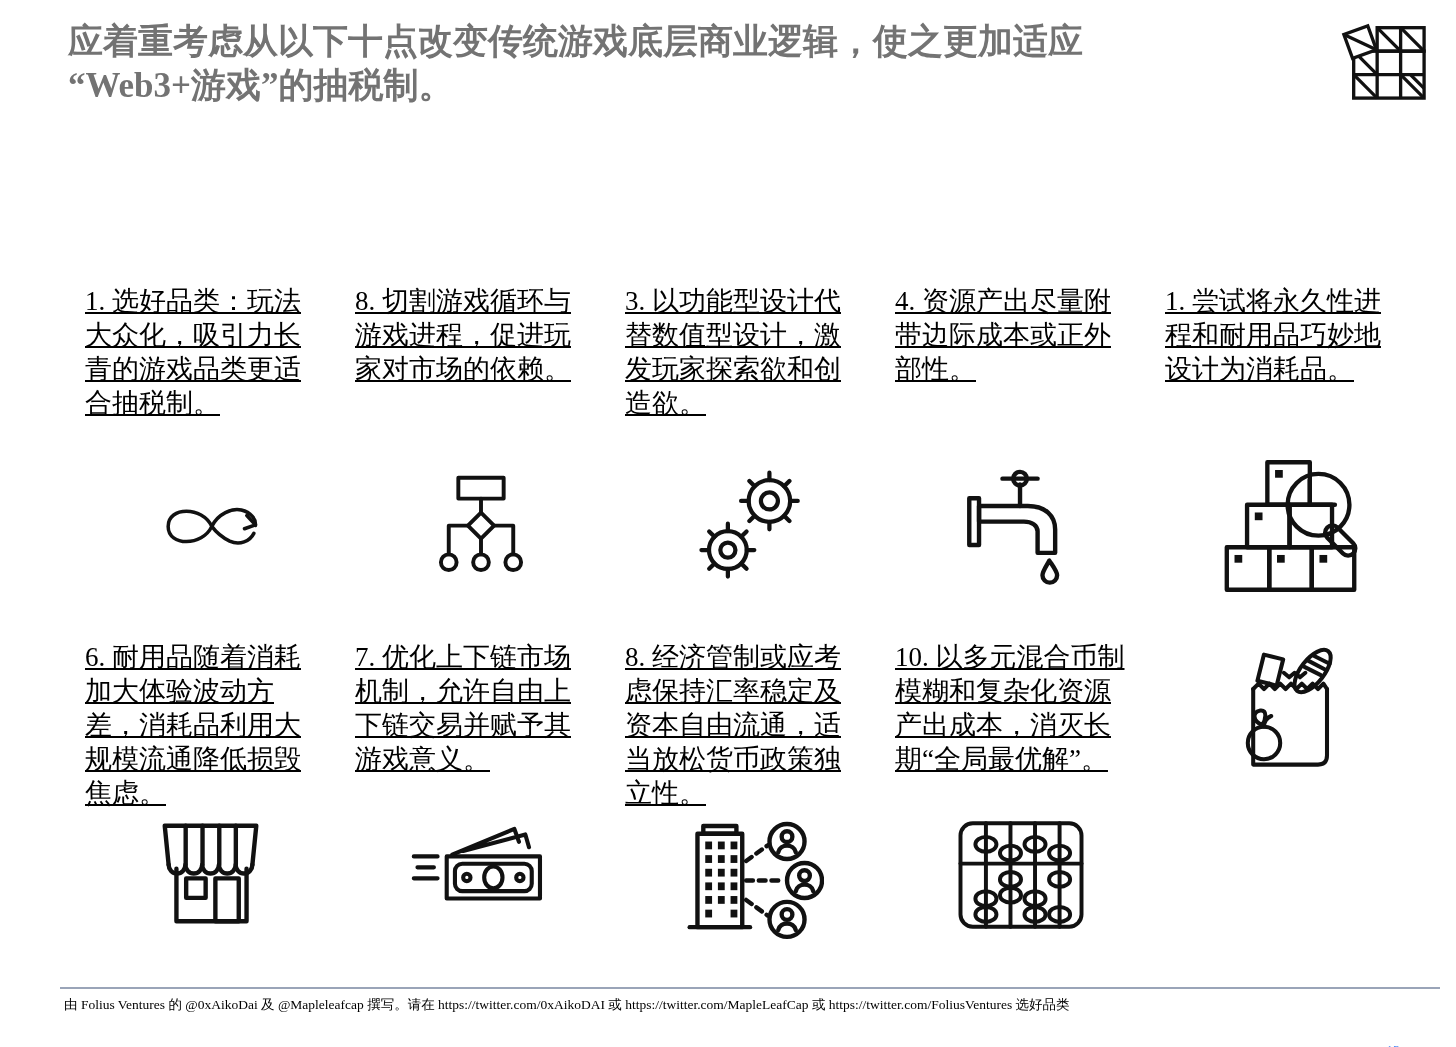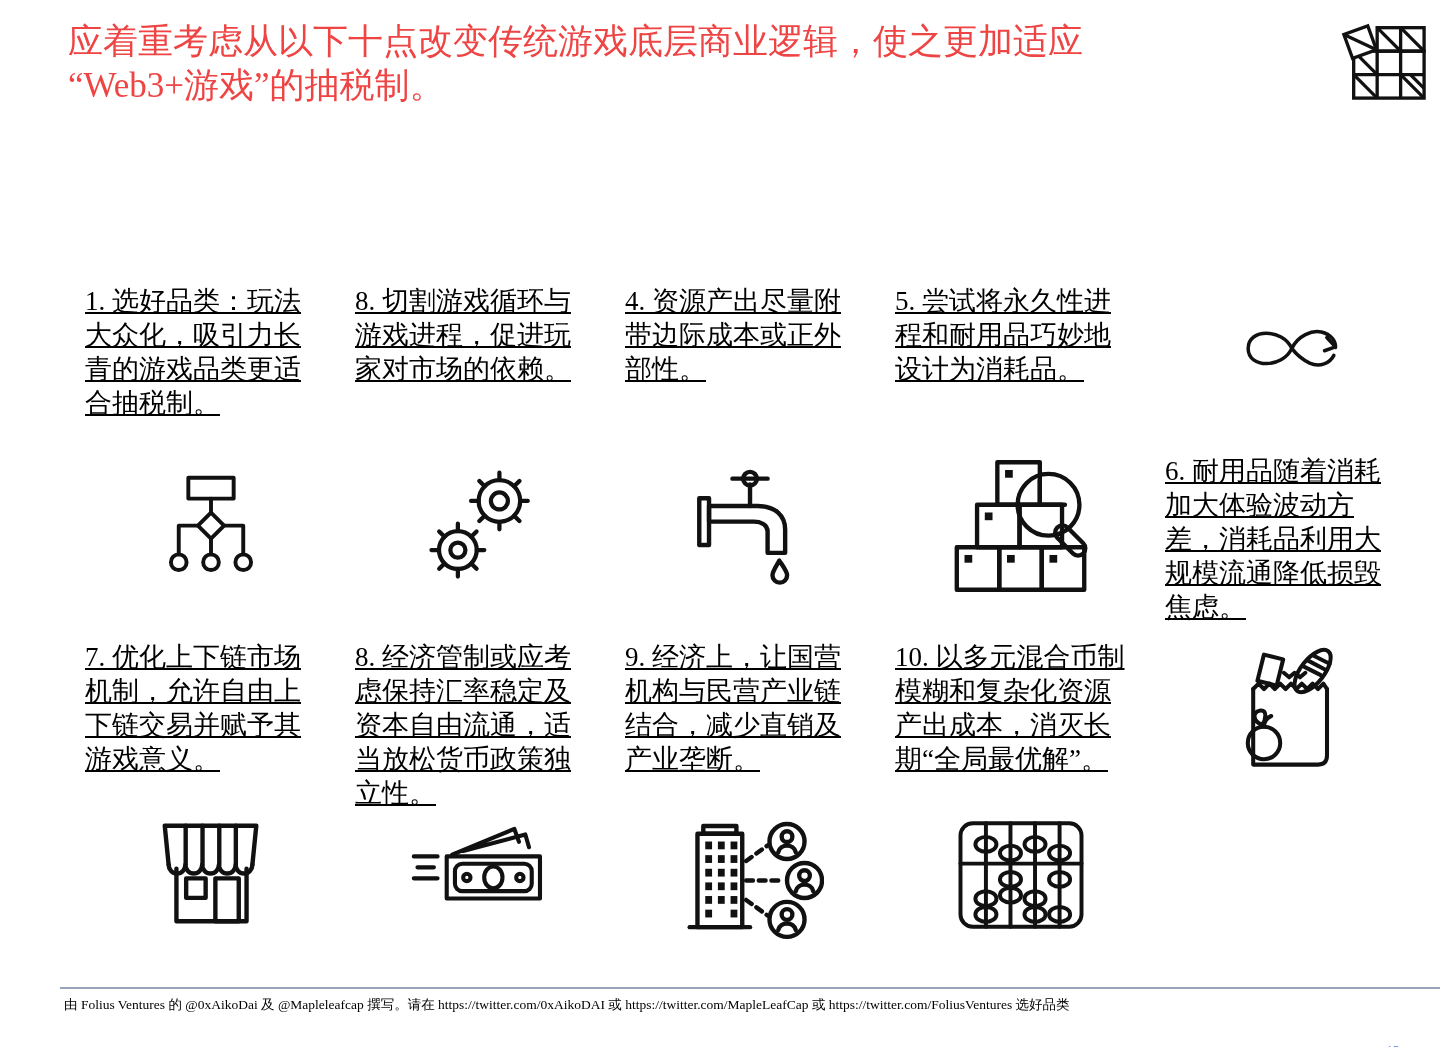--- a/index.html
+++ b/index.html
@@ -3,21 +3,21 @@
 <meta charset="utf-8">
 <style>
   html,body{margin:0;padding:0;}
   body{
     width:1456px;height:1047px;position:relative;background:#ffffff;
     font-family:"Liberation Serif","DejaVu Serif",serif;color:#000;
     overflow:hidden;
   }
   .title{
     position:absolute;left:68px;top:20px;width:1180px;
-    font-size:35px;line-height:44px;font-weight:normal;color:#ef4444;
+    font-size:35px;line-height:44px;font-weight:bold;color:#737373;
   }
   .title .t2{display:block;}
   .logo{position:absolute;right:28px;top:14px;width:88px;height:88px;}
   .content{
     position:absolute;left:85px;top:284px;
     display:grid;grid-template-columns:repeat(5,270px);
     grid-template-rows:170px 186px 174px 152px;
   }
   .pt{
     width:232px;font-size:27px;line-height:34px;letter-spacing:0;
@@ -67,22 +67,23 @@
       <rect x="11" y="11" width="26" height="26" fill="#fff"></rect>
       <line x1="11" y1="11" x2="37" y2="37"></line>
     </g>
   </g>
 </svg>
 
 <div class="content">
 
   <div class="pt">1. 选好品类：玩法大众化，吸引力长青的游戏品类更适合抽税制。</div>
   <div class="pt">8. 切割游戏循环与游戏进程，促进玩家对市场的依赖。</div>
+  <div class="pt">3. 以功能型设计代替数值型设计，激发玩家探索欲和创造欲。</div>
   <div class="pt">4. 资源产出尽量附带边际成本或正外部性。</div>
-  <div class="pt">5. 尝试将永久性进程和耐用品巧妙地设计为消耗品。</div>
+  <div class="pt">1. 尝试将永久性进程和耐用品巧妙地设计为消耗品。</div>
 
   <div class="icon-cell r1">
     <svg width="118" height="74" viewBox="0 0 150 95">
       <path class="ln" stroke-width="5" d="M76,48 C64,22 20,22 20,48 C20,74 64,74 76,48 C84,32 102,24 114,27 C126,30 133,38 132,47"></path>
       <path class="ln" stroke-width="5" d="M130,57 C125,67 112,73 99,67 C89,62 82,56 76,48"></path>
       <path class="ln" stroke-width="5" d="M121,34 L132,46 L118,51"></path>
     </svg>
   </div>
   <div class="icon-cell r1">
     <svg width="122" height="105" viewBox="0 0 140 120">
@@ -134,21 +135,20 @@
       <rect x="102" y="100" width="8" height="8" fill="#111"></rect>
       <circle class="ln" cx="101" cy="48" r="32" fill="#fff" stroke-width="5"></circle>
       <path class="ln" stroke-width="4" d="M92,22 V48 H118"></path>
       <rect class="ln" x="116" y="66" width="15" height="38" rx="7.5" transform="rotate(-45 123.5 85)" fill="#fff"></rect>
     </svg>
   </div>
 
   <div class="pt">6. 耐用品随着消耗加大体验波动方差，消耗品利用大规模流通降低损毁焦虑。</div>
   <div class="pt">7. 优化上下链市场机制，允许自由上下链交易并赋予其游戏意义。</div>
   <div class="pt">8. 经济管制或应考虑保持汇率稳定及资本自由流通，适当放松货币政策独立性。</div>
-  <div class="pt">9. 经济上，让国营机构与民营产业链结合，减少直销及产业垄断。</div>
   <div class="pt">10. 以多元混合币制模糊和复杂化资源产出成本，消灭长期“全局最优解”。</div>
 
   <div class="icon-cell r2">
     <svg width="108" height="126" viewBox="0 0 120 140">
       <g transform="rotate(38 84 30)">
         <ellipse class="ln" cx="84" cy="30" rx="13" ry="28" fill="#fff" stroke-width="4"></ellipse>
         <path class="ln" stroke-width="3.5" d="M74,16 L94,12 M73,24 L95,20 M74,32 L94,28"></path>
       </g>
       <rect class="ln" x="26" y="14" width="22" height="30" transform="rotate(14 37 29)" fill="#fff" stroke-width="4"></rect>
       <path class="ln" stroke-width="3.5" d="M52,32 l6,5 l6,-5 l6,5 l6,-5"></path>

